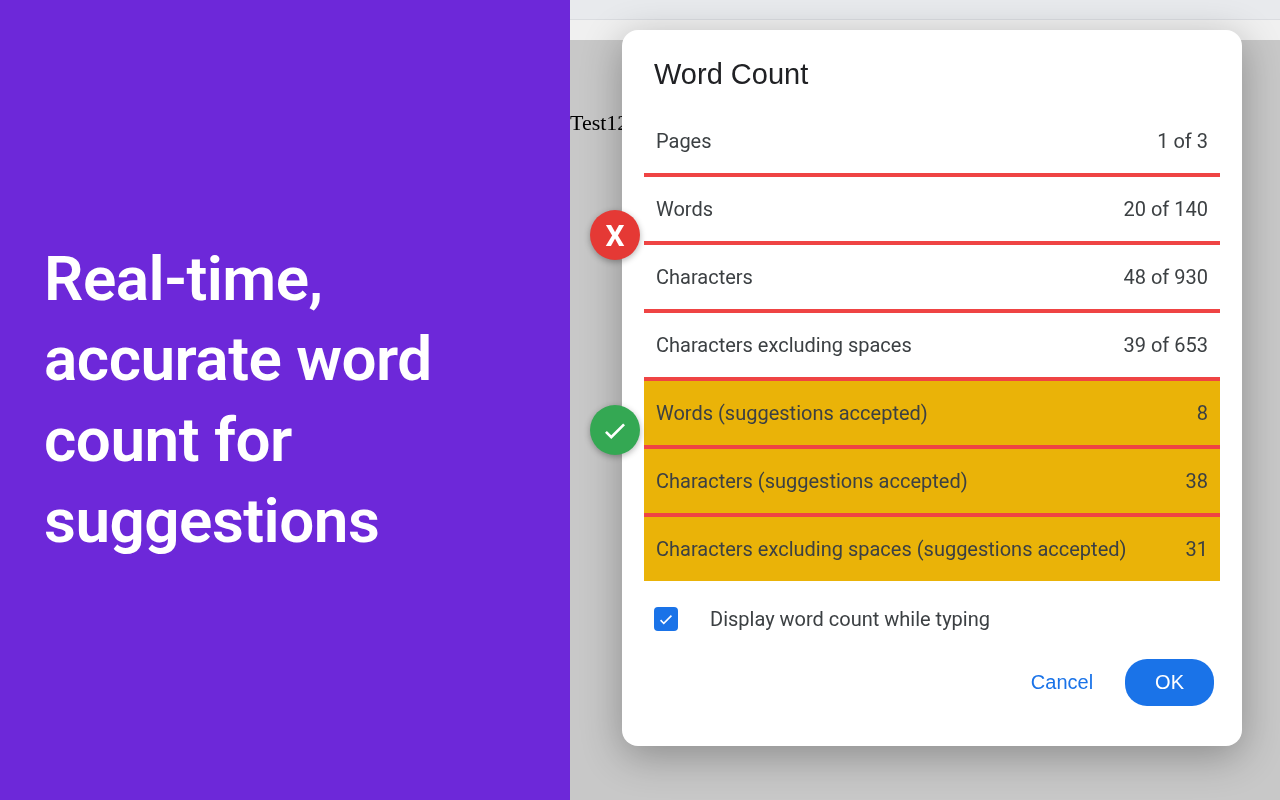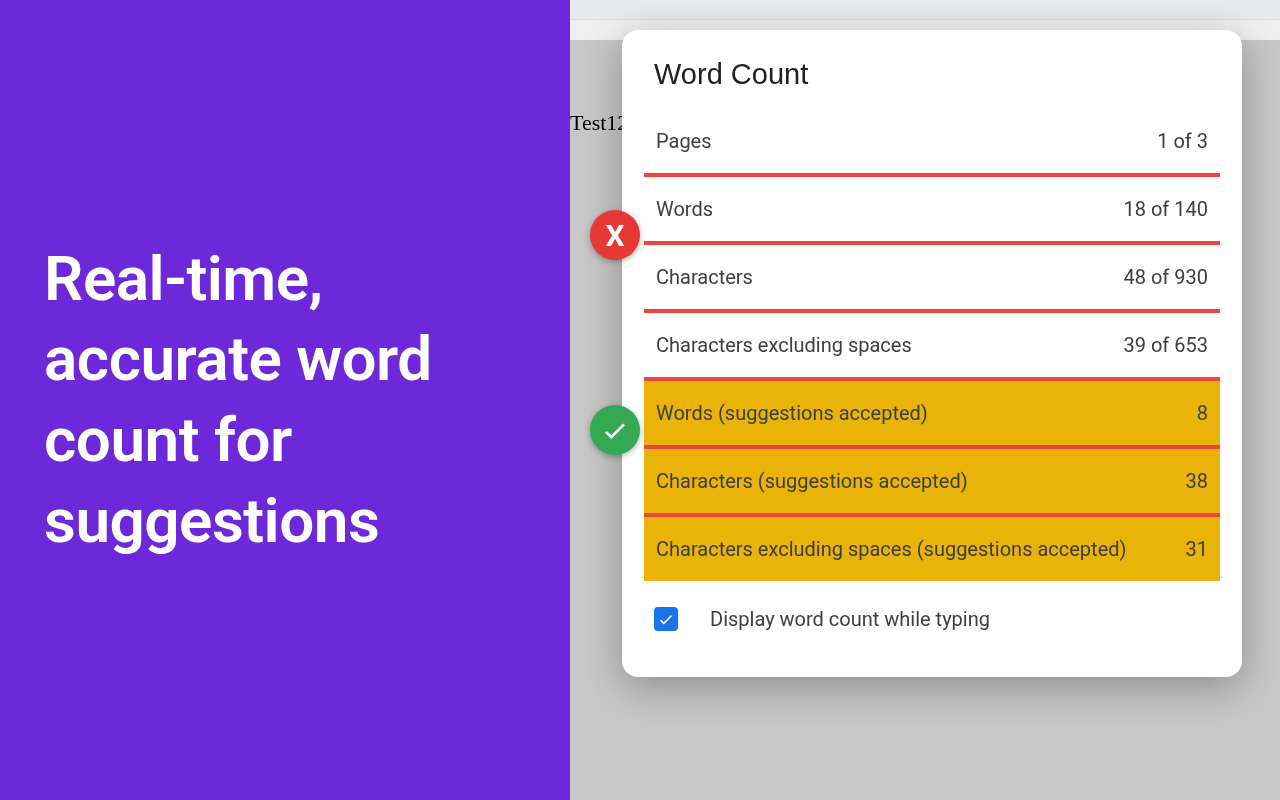--- a/index.html
+++ b/index.html
@@ -9,21 +9,21 @@
 .headline { color: #fff; font-size: 62px; font-weight: 600; line-height: 1.3; letter-spacing: -0.5px; }
 .right-panel { position: relative; flex: 1; height: 100%; background: #c8c8c8; overflow: hidden; }
 .toolbar-strip { position: absolute; top: 0; left: 0; right: 0; height: 20px; background: #e8eaed; border-bottom: 1px solid #dadce0; }
 .ruler-strip { position: absolute; top: 20px; left: 0; right: 0; height: 20px; background: #f0f0f0; }
 .doc-text { position: absolute; top: 110px; left: 0; font-family: "Times New Roman", serif; font-size: 22px; color: #000; }
 .badge { position: absolute; width: 50px; height: 50px; border-radius: 50%; display: flex; align-items: center; justify-content: center; z-index: 20; box-shadow: 0 2px 6px rgba(0,0,0,0.3); left: 20px; }
 .badge-x { background: #e53935; top: 210px; }
 .badge-x span { color: #fff; font-weight: 700; font-size: 30px; }
 .badge-check { background: #34a853; top: 405px; }
 .badge-check svg { width: 30px; height: 30px; fill: #fff; }
-.dialog { position: absolute; top: 30px; left: 52px; width: 620px; background: #fff; border-radius: 16px; box-shadow: 0 10px 40px rgba(0,0,0,0.3); z-index: 10; padding-bottom: 28px; }
+.dialog { position: absolute; top: 30px; left: 52px; width: 620px; background: #fff; border-radius: 16px; box-shadow: 0 10px 40px rgba(0,0,0,0.3); z-index: 10; padding-bottom: 40px; }
 .dialog-title { font-size: 29px; font-weight: 400; color: #202124; padding: 28px 32px 18px 32px; font-family: "Google Sans", Arial, sans-serif; }
 .stats { margin: 0 22px; }
 .stat-row { display: flex; justify-content: space-between; align-items: center; padding: 20px 12px; border-bottom: 4px solid #ef4444; font-size: 20px; color: #3c4043; }
 .stat-row.accepted { background: #eab308; }
 .stat-row .val { color: #3c4043; }
 .stats .stat-row:last-child { border-bottom: none; align-items: flex-end; }
 .checkbox-row { display: flex; align-items: center; gap: 32px; padding: 26px 32px 18px 32px; }
 .checkbox { width: 24px; height: 24px; background: #1a73e8; border-radius: 4px; display: flex; align-items: center; justify-content: center; cursor: pointer; }
 .checkbox svg { width: 18px; height: 18px; fill: #fff; }
 .checkbox-label { font-size: 20px; color: #3c4043; }
@@ -54,21 +54,21 @@
 
     <div class="dialog">
       <div class="dialog-title">Word Count</div>
       <div class="stats" id="stats-container">
           <div class="stat-row">
             <span>Pages</span>
             <span class="val">1 of 3</span>
           </div>
           <div class="stat-row">
             <span>Words</span>
-            <span class="val">18 of 140</span>
+            <span class="val">20 of 140</span>
           </div>
           <div class="stat-row">
             <span>Characters</span>
             <span class="val">48 of 930</span>
           </div>
           <div class="stat-row">
             <span>Characters excluding spaces</span>
             <span class="val">39 of 653</span>
           </div>
           <div class="stat-row accepted">
@@ -85,15 +85,19 @@
           </div>
         </div>
       <div class="checkbox-row">
         <div class="checkbox">
           <svg viewBox="0 0 24 24">
               <path d="M9 16.2l-3.5-3.5L4 14.2 9 19.2 20 8.2l-1.5-1.5z"></path>
             </svg>
         </div>
         <div class="checkbox-label">Display word count while typing</div>
       </div>
+      <div class="dialog-actions">
+        <button class="btn-cancel">Cancel</button>
+        <button class="btn-ok">OK</button>
+      </div>
     </div>
   </div>
 </div>
 
 </body></html>

